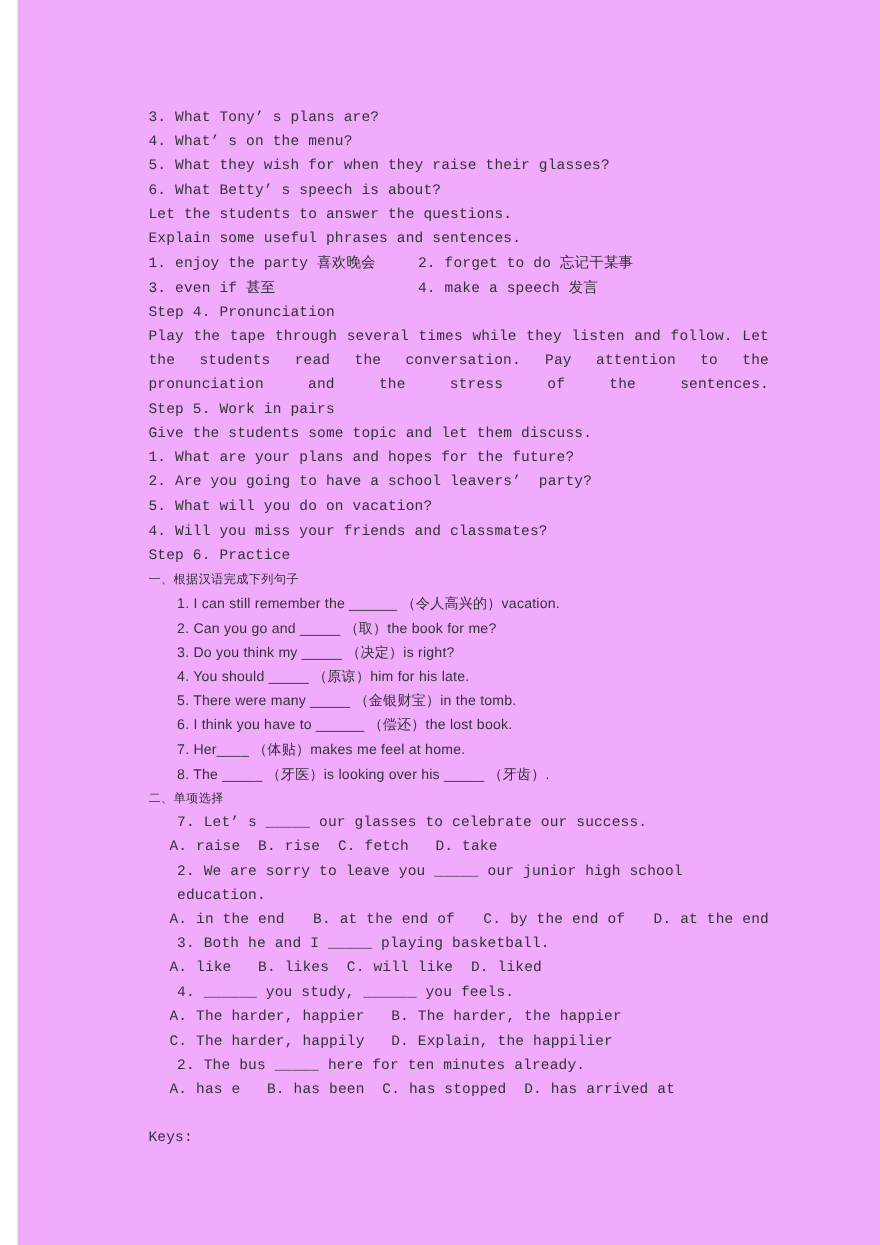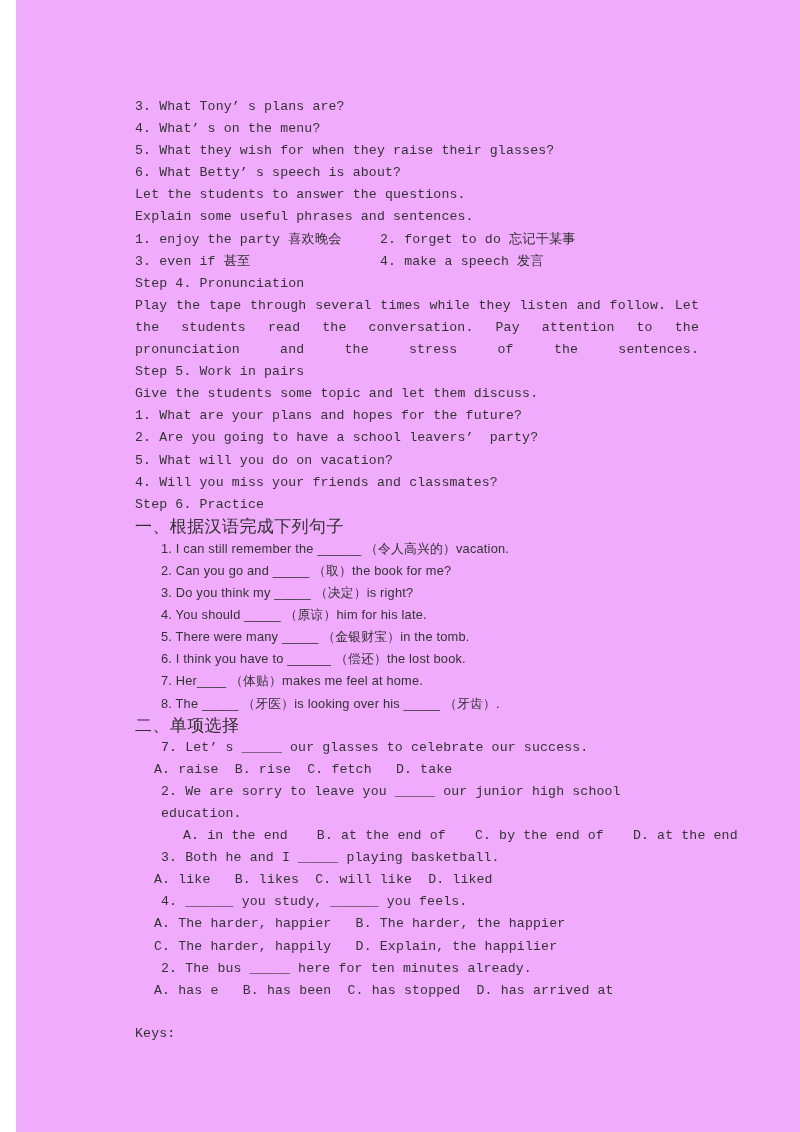--- a/index.html
+++ b/index.html
@@ -47,21 +47,21 @@
     color: #333333;
     margin: 0;
   }
   .para-just-all {
     text-align: justify;
     text-align-last: justify;
   }
   
   .cn-heading {
     font-family: Liberation Sans, sans-serif;
-    font-size: 17px;
+    font-size: 11px;
     line-height: 22.1px;
     color: #303030;
     letter-spacing: 0.4px;
   }
   .cn {
     font-family: Liberation Sans, sans-serif;
     font-size: 12.8px;
     letter-spacing: 0.2px;
   }
   
@@ -81,21 +81,21 @@
   
   .optrow {
     display: flex;
     font-size: 13.2px;
     line-height: 22.1px;
     letter-spacing: 0.15px;
     color: #333333;
     padding-left: 19px;
   }
   .optrow.spread { justify-content: space-between; width: 545px; }
-  .optrow span { white-space: pre; margin-left: 29px; }
+  .optrow span { white-space: pre; }
 </style>
 </head>
 <body>
 
 <div class="page">
   <div class="content">
 
     <div class="line">3. What Tony’ s plans are?</div>
     <div class="line">4. What’ s on the menu?</div>
     <div class="line">5. What they wish for when they raise their glasses?</div>

